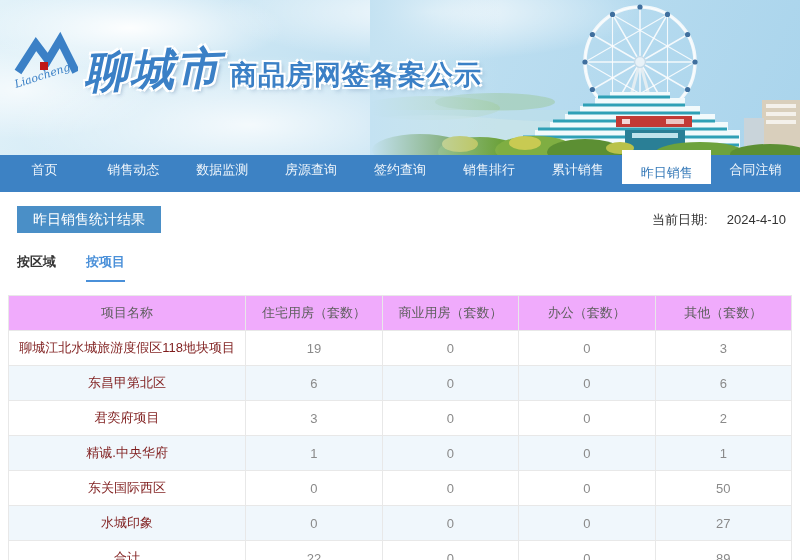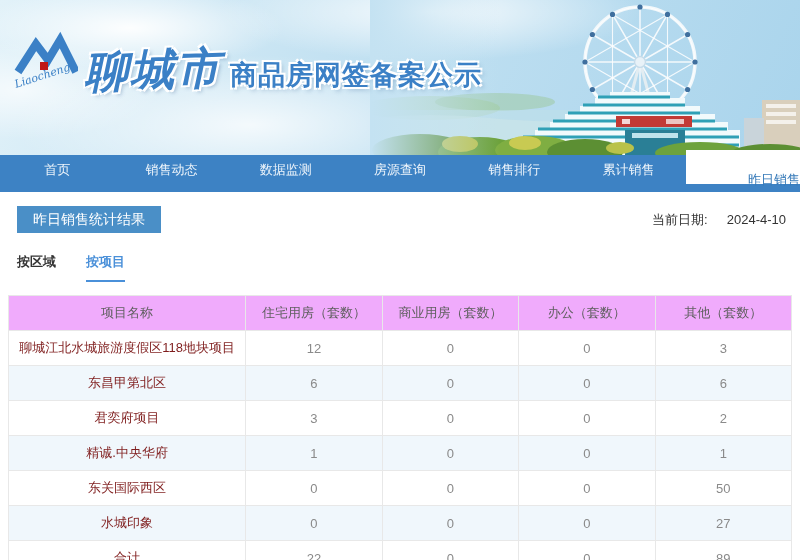--- a/index.html
+++ b/index.html
@@ -22,21 +22,21 @@
     margin-left:6px; letter-spacing:2px; transform:rotate(-2deg);
     text-shadow:-2px -2px 0 #fff, 2px -2px 0 #fff, -2px 2px 0 #fff, 2px 2px 0 #fff, 3px 3px 4px rgba(60,100,150,.35);
     font-family:"DejaVu Serif","Liberation Serif",serif; }
   .site-subtitle { font-size:27px; font-weight:bold; color:#3b80c6; line-height:1; margin-left:8px; margin-bottom:3px;
     letter-spacing:1px;
     text-shadow:-2px -2px 0 #fff, 2px -2px 0 #fff, -2px 2px 0 #fff, 2px 2px 0 #fff, 3px 3px 4px rgba(60,100,150,.35); }
 
   
   .navbar { position:relative; z-index:5; display:flex; width:800px; height:37px; background:#3d82c4; }
   .nav-item { flex:1 1 0; text-align:center; line-height:29px; font-size:13px; color:#eef5fb; cursor:pointer; }
-  .nav-item.active { background:#fff; color:#3579b8; margin-top:-5px; padding-top:15px; height:34px;text-align:right; }
+  .nav-item.active { background:#fff; color:#3579b8; margin-top:-5px; padding-top:8px; height:34px; }
 
   
   .content { padding:0 8px; }
   .section-header { display:flex; justify-content:space-between; align-items:center; margin-top:14px; padding:0 2px 0 9px; }
   .section-badge { background:#4a8fc7; color:#fff; font-size:14px; padding:6px 16px; line-height:15px; }
   .current-date { font-size:13px; color:#333; padding-right:4px; }
   .current-date .date-value { margin-left:19px; }
 
   .tabs { display:flex; gap:30px; margin:20px 0 0 9px; font-size:13px;font-weight:bold; }
   .tab { padding-bottom:9px; cursor:pointer; color:#333; }
@@ -152,23 +152,25 @@
     <div class="site-name">聊城市</div>
     <div class="site-subtitle">商品房网签备案公示</div>
   </div>
 </div>
 
 <div class="navbar">
   <div class="nav-item">首页</div>
   <div class="nav-item">销售动态</div>
   <div class="nav-item">数据监测</div>
   <div class="nav-item">房源查询</div>
+  <div class="nav-item">签约查询</div>
   <div class="nav-item">销售排行</div>
   <div class="nav-item">累计销售</div>
   <div class="nav-item active">昨日销售</div>
+  <div class="nav-item">合同注销</div>
 </div>
 
 <div class="content">
   <div class="section-header">
     <div class="section-badge">昨日销售统计结果</div>
     <div class="current-date">
       <span>当前日期:</span><span class="date-value">2024-4-10</span>
     </div>
   </div>
 
@@ -190,21 +192,21 @@
         <th>项目名称</th>
         <th>住宅用房（套数）</th>
         <th>商业用房（套数）</th>
         <th>办公（套数）</th>
         <th>其他（套数）</th>
       </tr>
     </thead>
     <tbody>
       <tr>
         <td class="name">聊城江北水城旅游度假区118地块项目</td>
-        <td>12</td>
+        <td>19</td>
         <td>0</td>
         <td>0</td>
         <td>3</td>
       </tr>
       <tr class="alt">
         <td class="name">东昌甲第北区</td>
         <td>6</td>
         <td>0</td>
         <td>0</td>
         <td>6</td>

